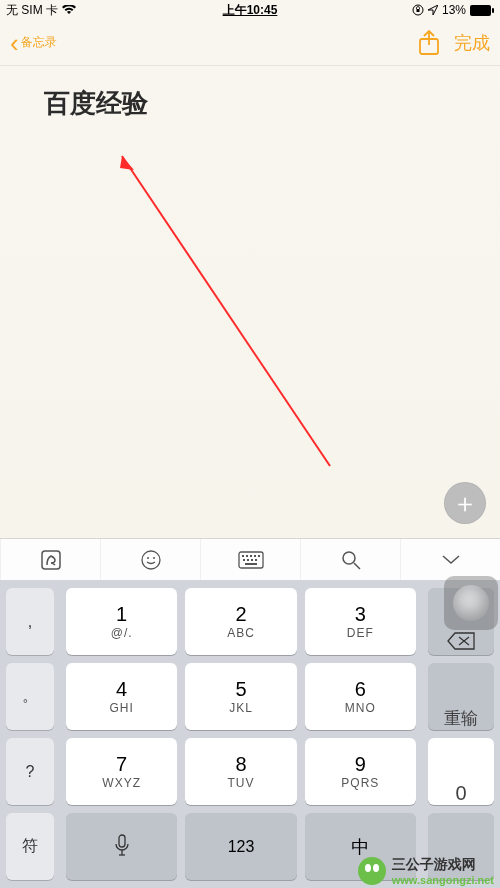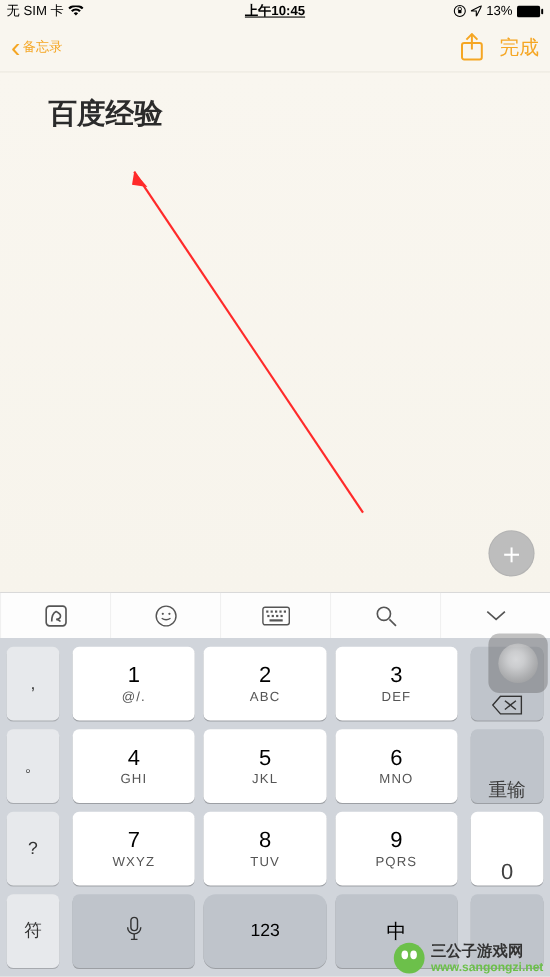--- a/index.html
+++ b/index.html
@@ -319,21 +319,21 @@
     <div class="key" style="background:#bfc4cb;">
       <span>
         <svg width="16" height="22" viewBox="0 0 16 22">
             <rect x="5" y="1" width="6" height="12" rx="3" fill="none" stroke="#333" stroke-width="1.3"></rect>
             <path d="M2 10 a6 6 0 0 0 12 0" fill="none" stroke="#333" stroke-width="1.3"></path>
             <line x1="8" y1="16" x2="8" y2="21" stroke="#333" stroke-width="1.3"></line>
             <line x1="5" y1="21" x2="11" y2="21" stroke="#333" stroke-width="1.3"></line>
           </svg>
       </span>
     </div>
-    <div class="key" style="background:#bfc4cb;border-radius:11px;">
+    <div class="key" style="background:#bfc4cb;">
         <span class="num" style="font-size:16px;">123</span>
       </div>
     <div class="key" style="background:#bfc4cb;">
         <span class="num" style="font-size:18px;">中</span>
       </div>
   </div>
 
   <div class="kb-col-right">
     <div class="fn-key">
       <span>

